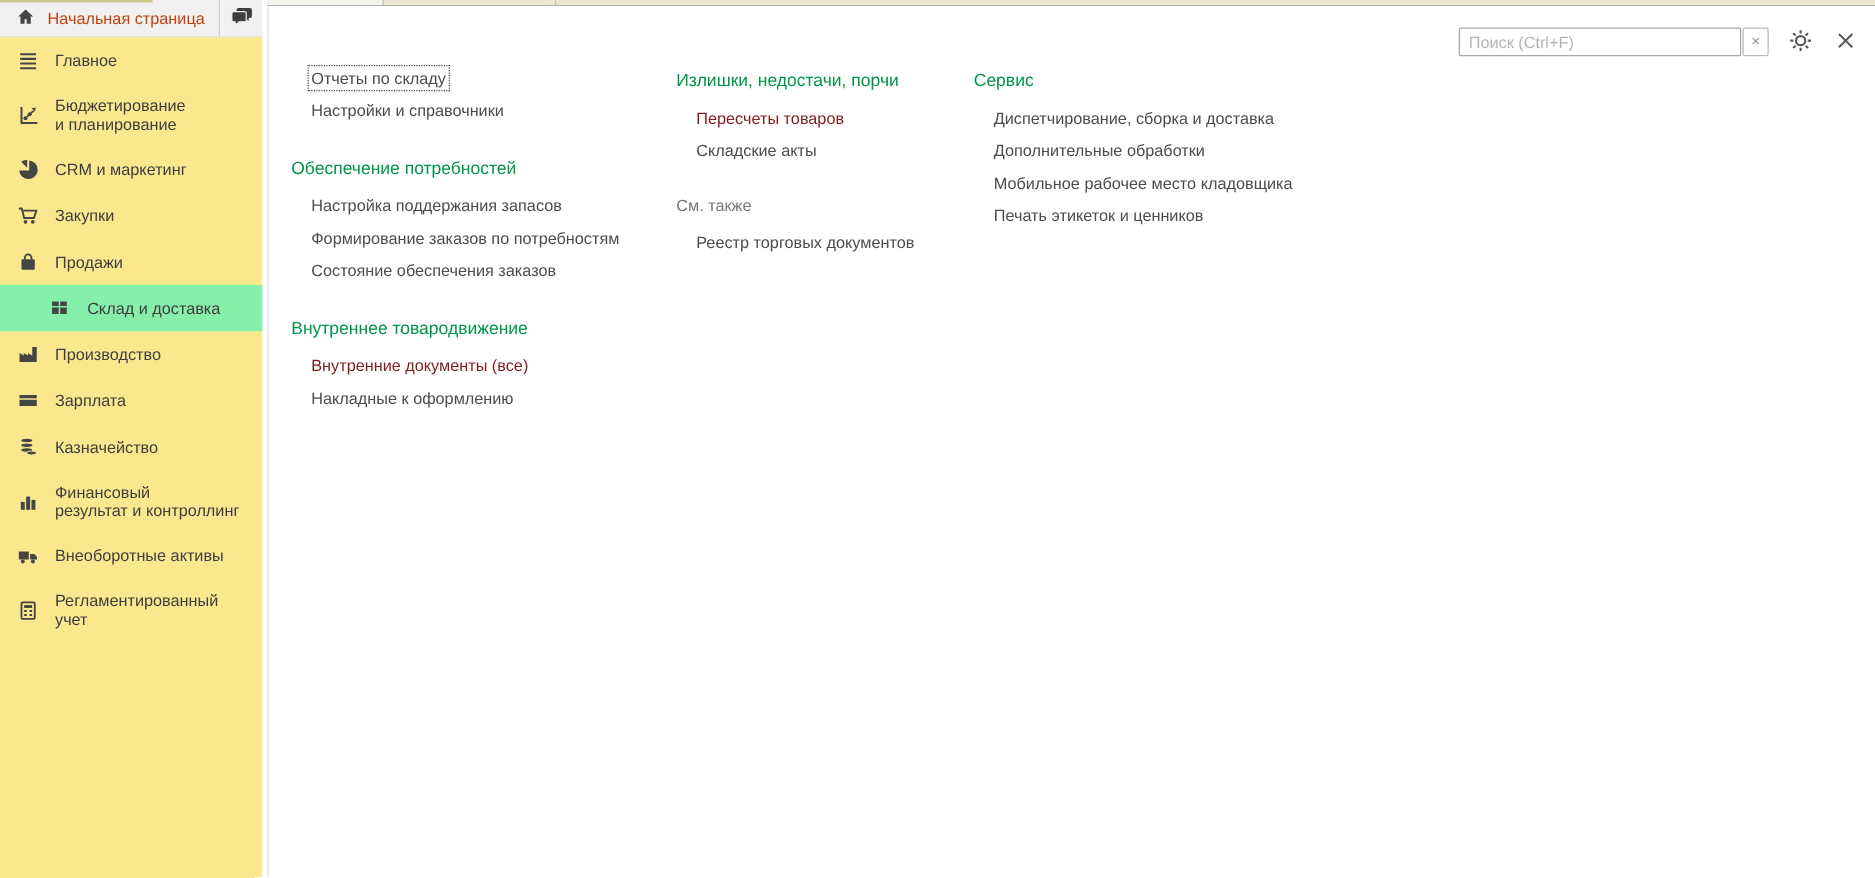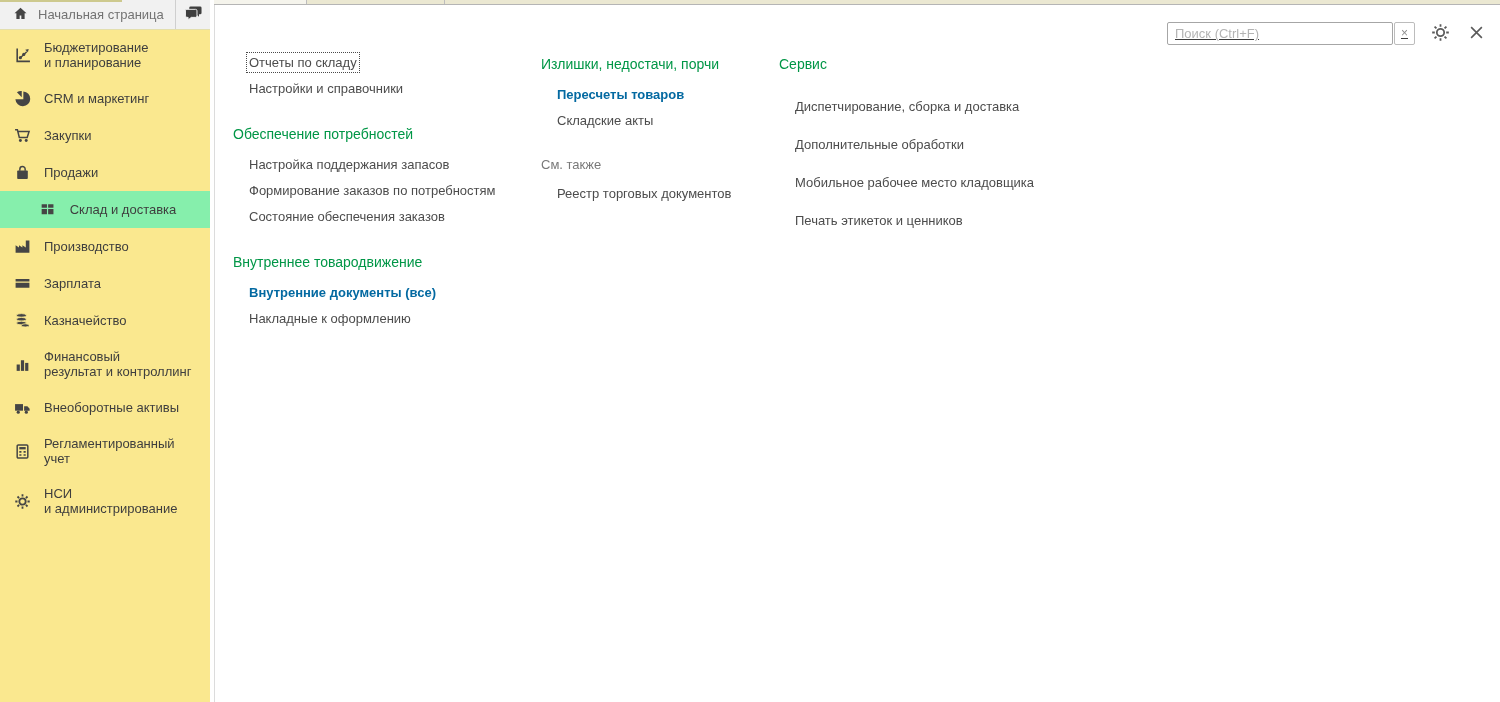--- a/index.html
+++ b/index.html
@@ -23,21 +23,21 @@
     position: relative;
   }
   .home-tab-row::before {
     content: ""; position: absolute; top: 0; left: 0; width: 122px; height: 2px;
     background: #cdc98e;
   }
   .home-tab {
     flex: 1; display: flex; align-items: center; gap: 10px;
     padding-left: 13px; cursor: pointer;
   }
-  .home-tab-label { color: #737373; }
+  .home-tab-label { color: #c2410c; }
   .chat-btn {
     width: 35px; border-left: 1px solid #cfcfcf;
     display: flex; align-items: center; justify-content: center;
     background: #f1f1f1; cursor: pointer;
   }
 
   .sidebar {
     position: absolute; top: 30px; left: 0; right: 0; bottom: 0;
     background: var(--sidebar-yellow, #fae88f);
   }
@@ -63,21 +63,21 @@
   .top-strip .seg-first { position: absolute; top: 0; bottom: 0; left: 0; width: 92px; background: #f5f4ec; }
 
   .main-panel {
     position: absolute; top: 5px; left: 4px; right: 0; bottom: 0;
     background: #ffffff; border-left: 1px solid #dcdcdc;
   }
 
   
   .search-row {
     position: absolute; top: 17px; right: 12px;
-    display: flex; align-items: center; text-decoration: underline;
+    display: flex; align-items: center;
   }
   .search-input {
     width: 226px; height: 23px;
     border: 1px solid #a6a6a6; border-radius: 2px;
     padding: 0 7px;
     font: 13px "Liberation Sans", sans-serif;
     color: #333333; background: #ffffff;
   }
   .search-input::placeholder { color: #b4b4b4; }
   .clear-btn {
@@ -91,38 +91,38 @@
     display: flex; align-items: center; justify-content: center;
     cursor: pointer; background: transparent; border: none;
   }
   .gear-btn { margin-left: 16px; }
   .close-btn { margin-left: 19px; margin-right: 4px; }
 
   
   .col { position: absolute; top: 50px; display: flex; flex-direction: column; align-items: flex-start; }
   .col-1 { left: 18px;  width: 300px; }
   .col-2 { left: 326px; width: 240px; }
-  .col-3 { left: 564px; width: 330px; gap: 12px; }
+  .col-3 { left: 564px; width: 330px; }
 
   .group-title {
     font-size: 14px; line-height: 18px;
     color: var(--accent-green, #009646);
     margin: 18px 0 14px 0;
   }
   .col > .group-title:first-child { margin-top: 0; }
   .see-also-title {
     font-size: 13px; line-height: 16px; color: #787878;
     margin: 18px 15px 13px 0;
   }
   .link {
     color: #4c4c4c; line-height: 16px;
     margin: 0 0 10px 0; padding-left: 16px;
     cursor: pointer; white-space: nowrap;
   }
-  .link.bold { font-weight: bold; color: #0369a1; }
+  .link.bold { font-weight: normal; color: #7f1d1d; }
   .focus-box { outline: 1px dotted #4a4a4a; outline-offset: 2px; }
 </style>
 </head>
 <body>
 
 <div class="left-panel">
 
   <div class="home-tab-row">
     <div class="home-tab">
       <span>
@@ -137,20 +137,28 @@
         <svg width="19" height="17" viewBox="0 0 20 18">
           <path fill="#3f3f3f" d="M7 1.5h10a1.5 1.5 0 0 1 1.5 1.5v5.4A1.5 1.5 0 0 1 17 9.9h-1.2v2.5l-3.1-2.5H7a1.5 1.5 0 0 1-1.5-1.5V3A1.5 1.5 0 0 1 7 1.5z"></path>
           <path fill="#3f3f3f" stroke="#f1f1f1" stroke-width="1" d="M3 4.6h9.2a1.5 1.5 0 0 1 1.5 1.5v5.5a1.5 1.5 0 0 1-1.5 1.5H7.7l-3.4 2.7v-2.7H3a1.5 1.5 0 0 1-1.5-1.5V6.1A1.5 1.5 0 0 1 3 4.6z"></path>
         </svg>
       </span>
     </div>
   </div>
 
   <div class="sidebar">
 
+    <div class="sb-item">
+      <span class="sb-icon">
+        <svg width="17" height="17" viewBox="0 0 16 16">
+            <path fill="#454545" d="M2 2.4h12V4H2zM2 5.9h12v1.6H2zM2 9.4h12V11H2zM2 12.9h12v1.6H2z"></path>
+          </svg>
+      </span>
+      <span class="sb-label">Главное</span>
+    </div>
 
     <div class="sb-item">
       <span class="sb-icon">
         <svg width="17" height="17" viewBox="0 0 16 16">
           <path fill="none" stroke="#454545" stroke-width="1.5" d="M3 1.5v12h12"></path>
           <path fill="none" stroke="#454545" stroke-width="1.3" d="M5.5 10.5l6.5-6"></path>
           <circle cx="6" cy="10" r="1.5" fill="#454545"></circle>
             <circle cx="9.2" cy="7" r="1.5" fill="#454545"></circle>
           <path fill="#454545" d="M13.8 1.8l-3.2.7 2.5 2.5z"></path>
         </svg>
@@ -259,32 +267,20 @@
         <svg width="17" height="17" viewBox="0 0 16 16">
           <rect x="3" y="1.8" width="10" height="12.4" rx="1" fill="none" stroke="#454545" stroke-width="1.4"></rect>
           <rect x="5" y="3.8" width="6" height="2.2" fill="#454545"></rect>
           <path fill="#454545" d="M5 7.5h2v1.6H5zM9 7.5h2v1.6H9zM5 10.5h2v1.6H5zM9 10.5h2v1.6H9z"></path>
         </svg>
       </span>
       <span class="sb-label">Регламентированный
 учет</span>
     </div>
 
-    <div class="sb-item">
-      <span class="sb-icon">
-        <svg width="17" height="17" viewBox="0 0 16 16">
-          <g stroke="#454545" stroke-width="1.7" fill="none">
-            <circle cx="8" cy="8" r="3"></circle>
-            <path d="M8 1.2v2.1M8 12.7v2.1M1.2 8h2.1M12.7 8h2.1M3.3 3.3l1.5 1.5M11.2 11.2l1.5 1.5M12.7 3.3l-1.5 1.5M4.8 11.2l-1.5 1.5"></path>
-          </g>
-        </svg>
-      </span>
-      <span class="sb-label">НСИ
-и администрирование</span>
-    </div>
 
   </div>
 </div>
 
 <div class="right-area">
 
   <div class="top-strip">
     <span class="seg-first"></span>
     <span class="seg-divider seg-a"></span>
     <span class="seg-divider seg-b"></span>

